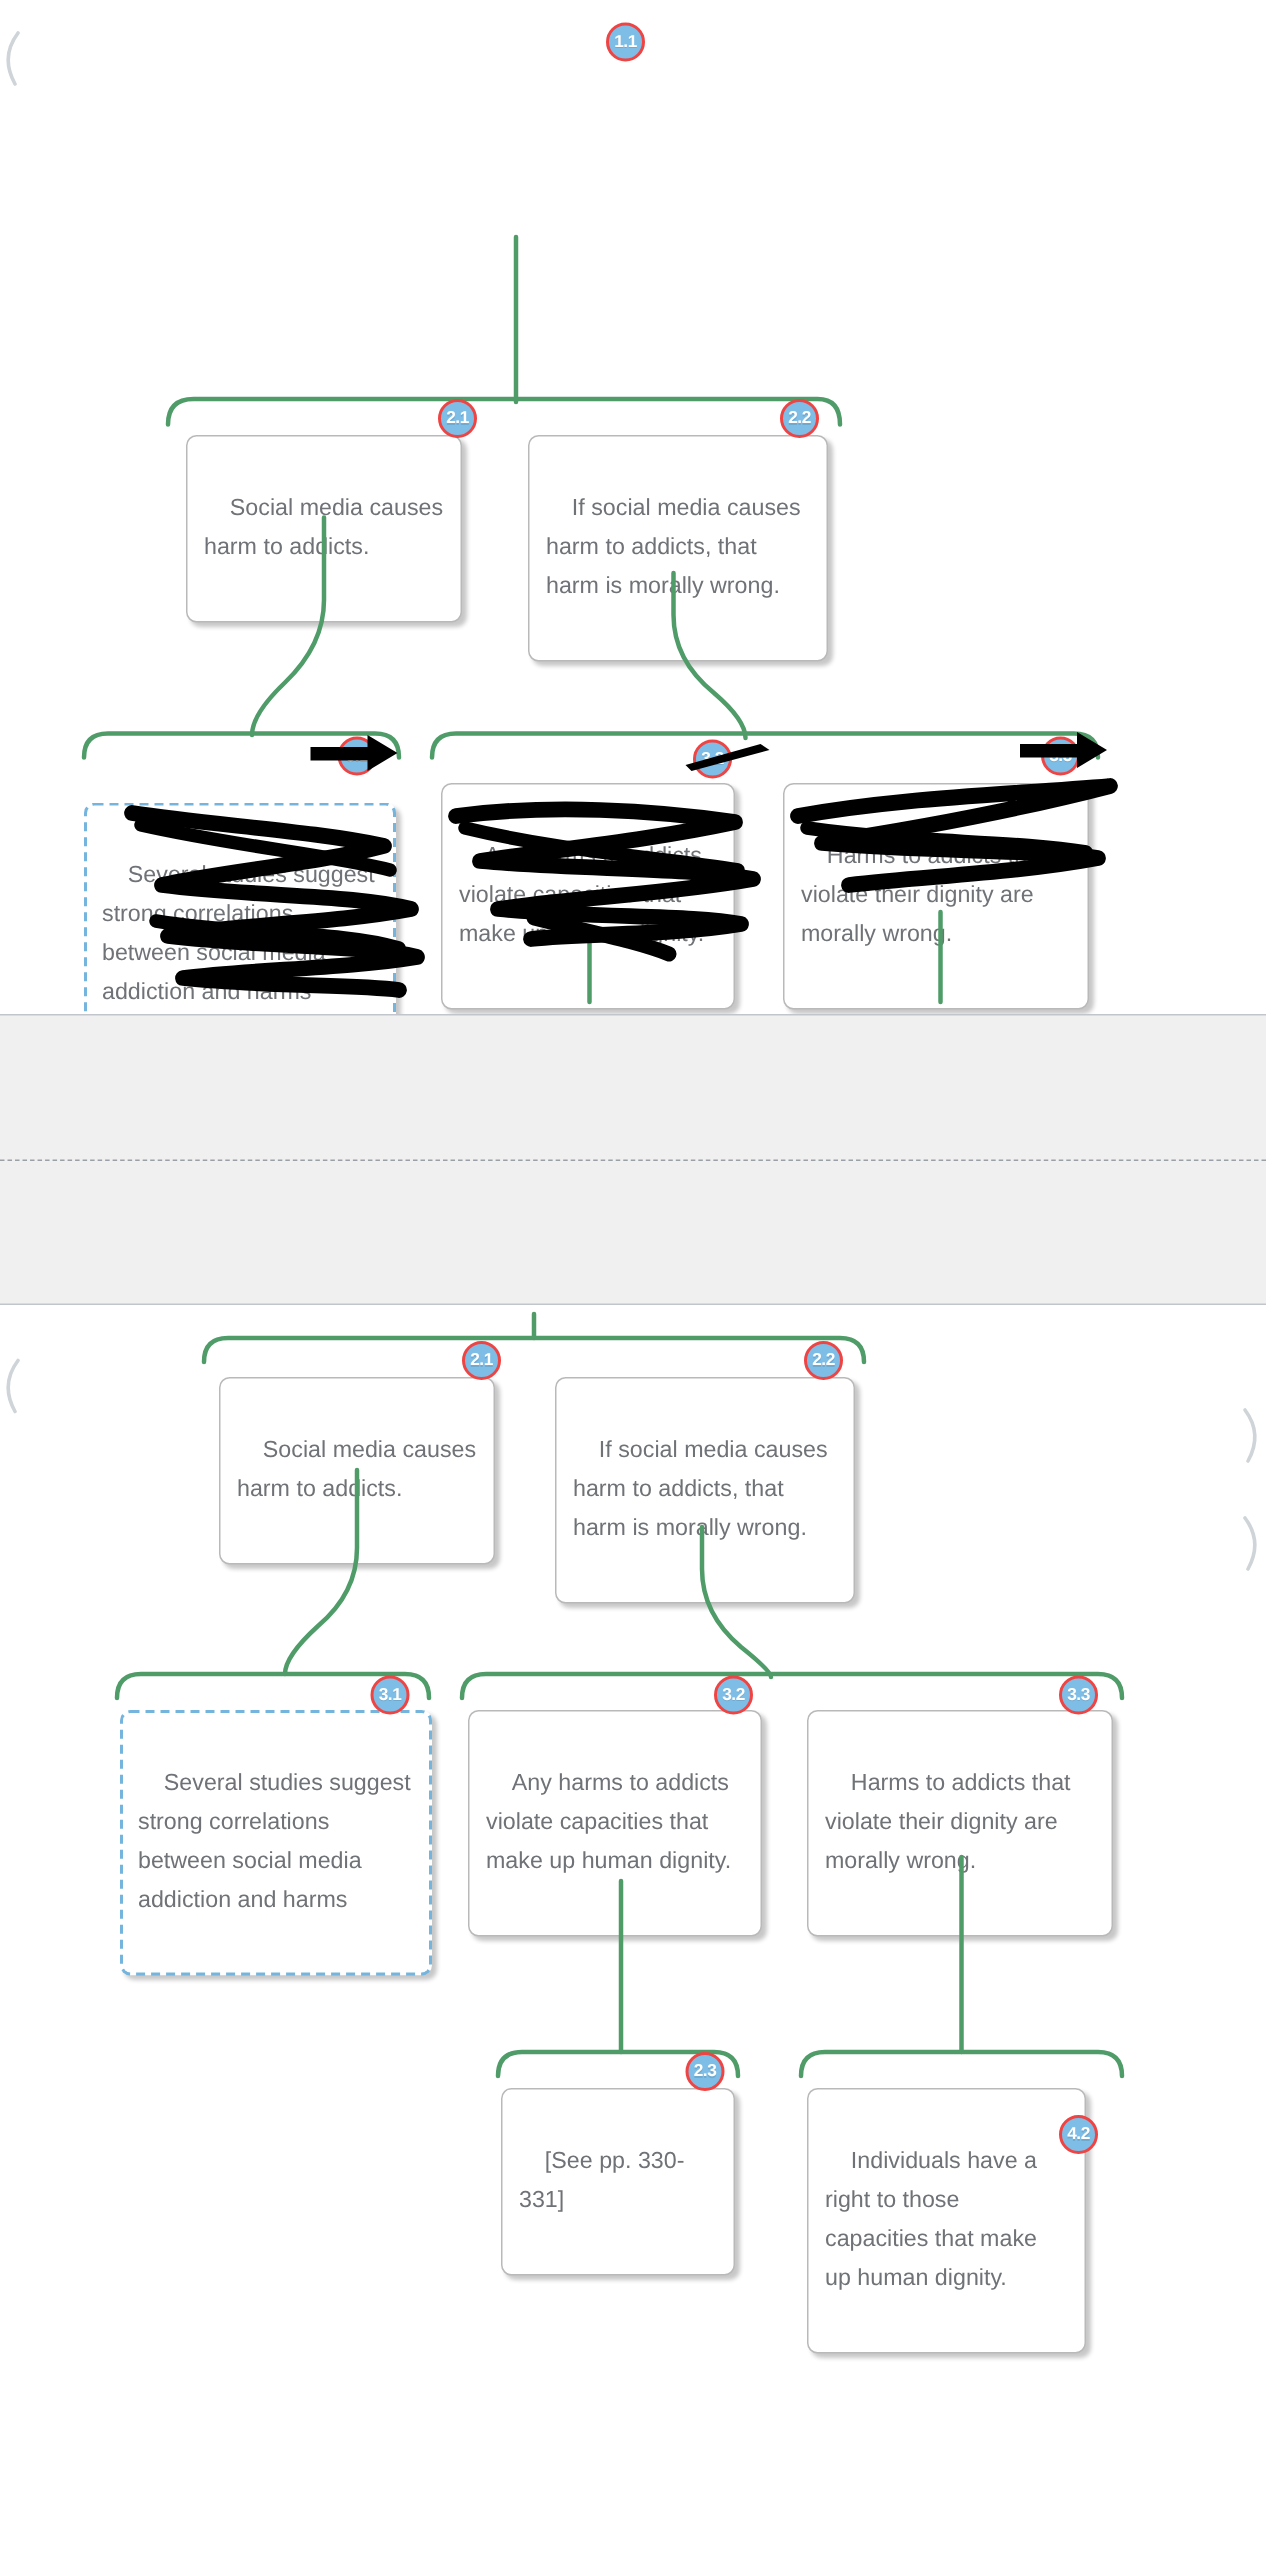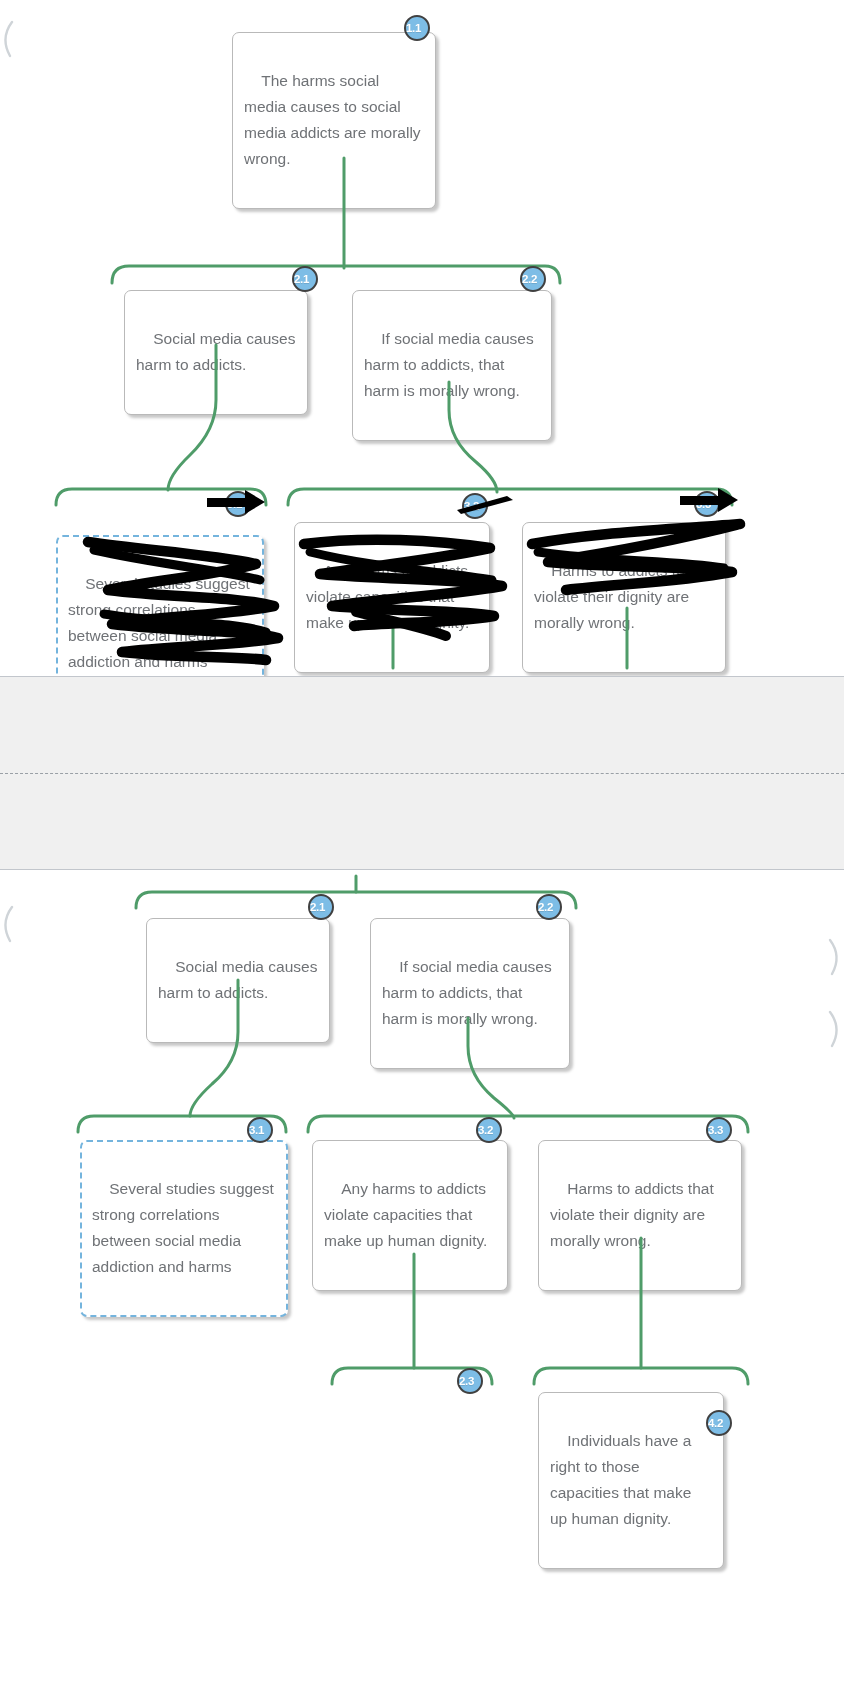--- a/index.html
+++ b/index.html
@@ -36,26 +36,26 @@
     padding: 8px 10px 9px 10px;
   }
 
   
   .badge {
     position: absolute;
     width: 26px;
     height: 26px;
     border-radius: 50%;
     background: #7dbde6;
-    border: 2px solid #404040;
+    border: 2px solid #ef4444;
     color: #ffffff;
     font-size: 11.5px;
     font-weight: bold;
     line-height: 22px;
-    text-align: left;
+    text-align: center;
     letter-spacing: -0.3px;
     z-index: 6;
     text-shadow: 0 1px 0 rgba(0,0,0,0.10);
   }
 
   
   .conn { position: absolute; z-index: 1; }
   .conn svg { display: block; overflow: visible; }
 
   
@@ -129,23 +129,20 @@
     <svg width="18" height="40">
       <path d="M 4 2 Q 16 18 6 36" fill="none" stroke="#cfd4d8" stroke-width="2.4" stroke-linecap="round"></path>
     </svg>
   </div>
   <div class="edge-mark" style="left:826px;top:1010px;">
     <svg width="18" height="40">
       <path d="M 4 2 Q 16 18 6 36" fill="none" stroke="#cfd4d8" stroke-width="2.4" stroke-linecap="round"></path>
     </svg>
   </div>
 
-  <div class="node" style="left:232px;top:32px;width:204px;">
-    <span>The harms social media causes to social media addicts are morally wrong.</span>
-  </div>
   <div class="badge" style="left:404px;top:15px;">
     <span>1.1</span>
   </div>
 
   <div class="node" style="left:124px;top:290px;width:184px;">
     <span>Social media causes harm to addicts.</span>
   </div>
   <div class="badge" style="left:292px;top:266px;">
     <span>2.1</span>
   </div>
@@ -284,20 +281,23 @@
     <span>3.2</span>
   </div>
 
   <div class="node" style="left:538px;top:1140px;width:204px;">
     <span>Harms to addicts that violate their dignity are morally wrong.</span>
   </div>
   <div class="badge" style="left:706px;top:1117px;">
     <span>3.3</span>
   </div>
 
+  <div class="node" style="left:334px;top:1392px;width:156px;">
+    <span>[See pp. 330-331]</span>
+  </div>
   <div class="badge" style="left:457px;top:1368px;">
     <span>2.3</span>
   </div>
 
   <div class="node" style="left:538px;top:1392px;width:186px;">
     <span>Individuals have a right to those capacities that make up human dignity.</span>
   </div>
   <div class="badge" style="left:706px;top:1368px;margin-top:42px;">
     <span>4.2</span>
   </div>

